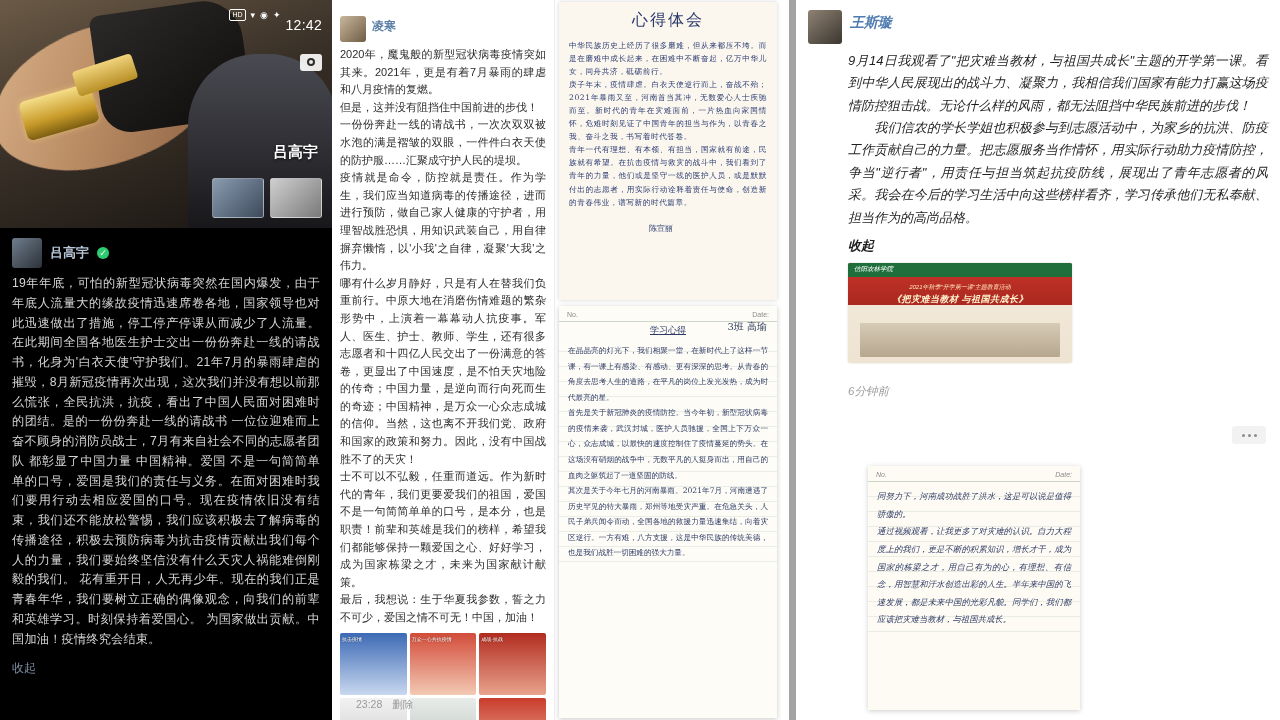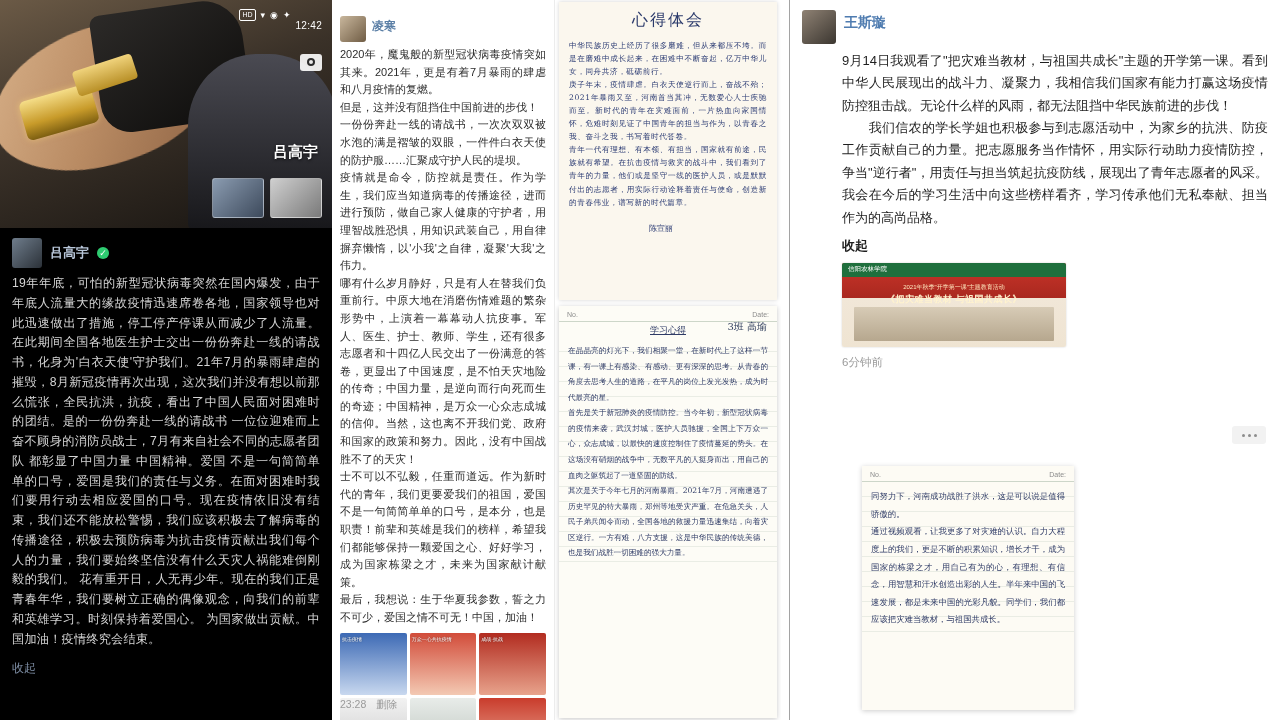--- a/index.html
+++ b/index.html
@@ -51,21 +51,21 @@
     z-index: 5;
   }
   .sb-badge {
     border: 1px solid #ffffff;
     border-radius: 2px;
     font-size: 7px;
     padding: 0 2px;
     line-height: 10px;
   }
   .sb-icon { font-size: 9px; color: #ffffff; }
-  .sb-time { font-size: 10px; color: #ffffff; letter-spacing: .3px; margin-top: 20px; }
+  .sb-time { font-size: 14px; color: #ffffff; letter-spacing: .3px; margin-top: 20px; }
 
   .arm-shape {
     position: absolute;
     left: -10px;
     top: 26px;
     width: 220px;
     height: 140px;
     background: linear-gradient(120deg, #d9b28a 0%, #b98b63 50%, #8e6344 100%);
     border-radius: 60% 40% 55% 45% / 60% 55% 45% 40%;
     transform: rotate(-12deg);
@@ -258,21 +258,21 @@
   .w-cell .cap {
     position: absolute;
     left: 2px; right: 2px; top: 3px;
     font-size: 5px;
     color: #ffffff;
     line-height: 1.25;
     text-shadow: 0 0 2px rgba(0,0,0,.6);
   }
   .w-foot {
     position: absolute;
-    left: 8px;
+    left: 24px;
     bottom: 8px;
     display: flex;
     gap: 10px;
     font-size: 10.5px;
     color: #9a9a9a;
   }
 
   
   .col-paper {
     flex: 0 0 226px;
@@ -358,21 +358,22 @@
     text-decoration: underline;
   }
 
   
   .col-right {
     flex: 1 1 auto;
     height: 720px;
     background: #ffffff;
     position: relative;
     overflow: hidden;
-    border-left: 1px solid #a3a3a3;
+    border-left: 7px solid #a3a3a3;
+    font-style: italic;
   }
   .r-head {
     display: flex;
     gap: 8px;
     padding: 10px 12px 2px 12px;
     align-items: flex-start;
   }
   .r-avatar {
     width: 34px;
     height: 34px;
@@ -393,23 +394,23 @@
     color: #1f1f1f;
     text-align: justify;
   }
   .r-collapse {
     padding: 8px 12px 4px 52px;
     font-size: 13px;
     font-weight: bold;
     color: #1f1f1f;
   }
   .r-banner {
-    margin: 4px 12px 0 52px;
+    margin: 4px 12px 13px 52px;
     width: 224px;
-    height: 84px;
+    height: 100px;
     border-radius: 2px;
     background: linear-gradient(180deg,#c9352a 0%, #a9281f 42%, #f1e7d8 42%, #efe4d2 100%);
     position: relative;
     overflow: hidden;
     box-shadow: 0 0 2px rgba(0,0,0,.2);
   }
   .banner-green {
     position: absolute;
     top: 0; left: 0; right: 0;
     height: 14px;

